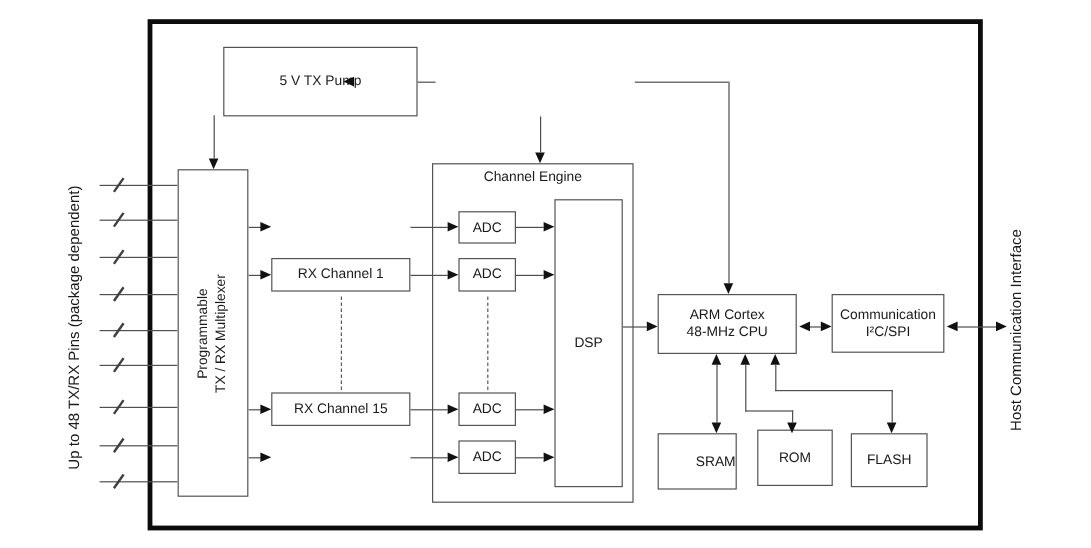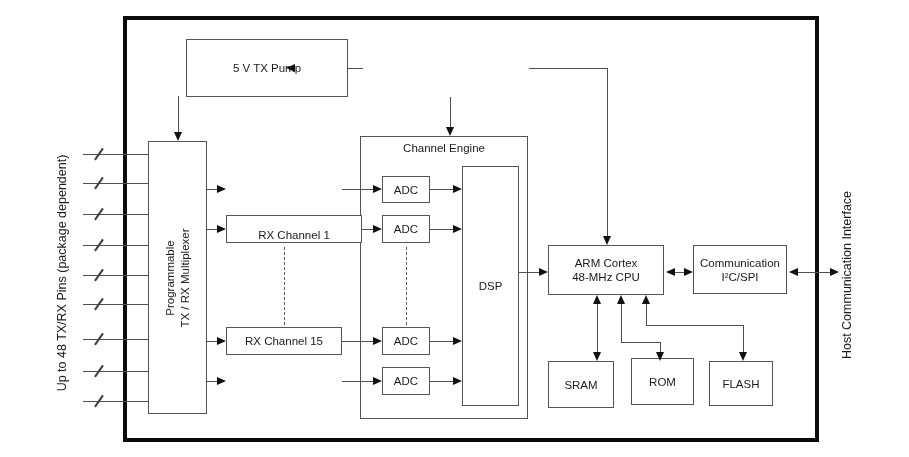--- a/index.html
+++ b/index.html
@@ -184,21 +184,21 @@
 
   <div class="box" style="left:148px;top:141px;width:59px;height:273px;">
     <div class="rotwrap">
       <div class="rotblock">
         <div>Programmable</div>
         <div>TX / RX Multiplexer</div>
       </div>
     </div>
   </div>
 
-  <div class="box" style="left:226px;top:215px;width:136px;height:28px;justify-content:flex-end;">
+  <div class="box" style="left:226px;top:215px;width:116px;height:28px;">
     <span>RX Channel 1</span>
   </div>
   <div class="box" style="left:226px;top:327px;width:116px;height:28px;">
     <span>RX Channel 15</span>
   </div>
 
   <div class="box" style="left:382px;top:176px;width:48px;height:27px;">
     <span>ADC</span>
   </div>
   <div class="box" style="left:382px;top:215px;width:48px;height:28px;">
@@ -218,21 +218,21 @@
   <div class="box" style="left:548px;top:245px;width:116px;height:50px;">
     <span>ARM Cortex</span>
     <span>48-MHz CPU</span>
   </div>
 
   <div class="box" style="left:693px;top:245px;width:94px;height:49px;">
     <span>Communication</span>
     <span>I²C/SPI</span>
   </div>
 
-  <div class="box" style="left:548px;top:361px;width:66px;height:47px;">
+  <div class="box" style="left:548px;top:361px;width:66px;height:47px;align-items:flex-end;">
     <span>SRAM</span>
   </div>
   <div class="box" style="left:631px;top:358px;width:63px;height:47px;">
     <span>ROM</span>
   </div>
   <div class="box" style="left:709px;top:361px;width:64px;height:45px;">
     <span>FLASH</span>
   </div>
 
 </div>

